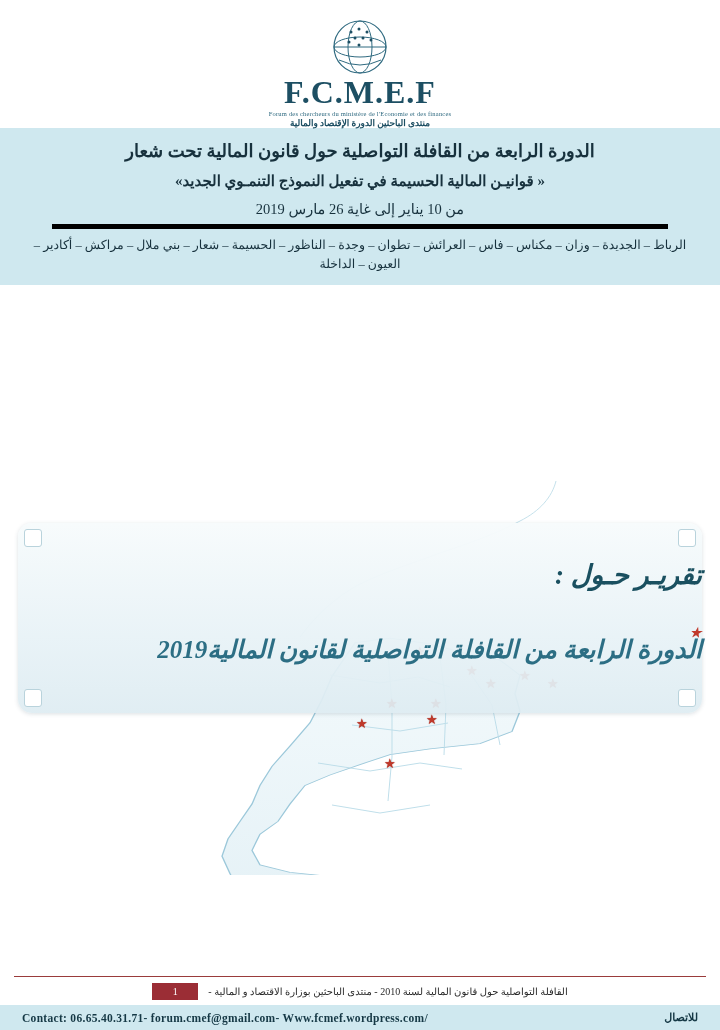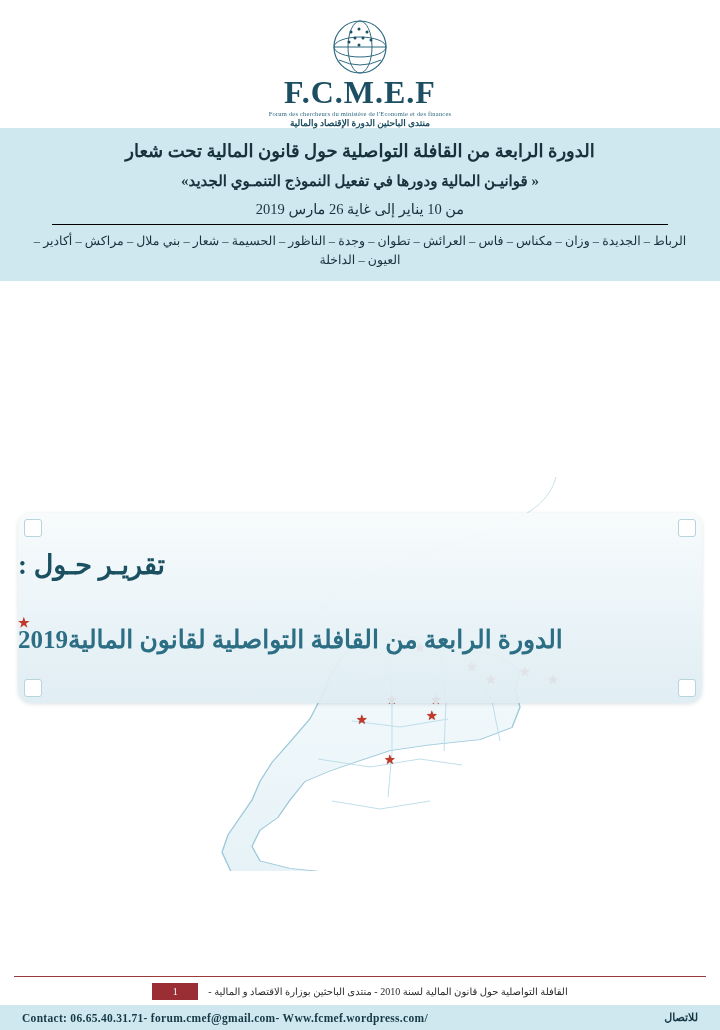--- a/index.html
+++ b/index.html
@@ -70,21 +70,21 @@
     letter-spacing: .2px;
   }
   .t-line2 {
     font-size: 15px;
     font-weight: bold;
     margin-bottom: 10px;
   }
   .t-dates {
     font-size: 14.5px;
     padding-bottom: 6px;
-    border-bottom: 1px solid #000000;
+    border-bottom: 5px solid #000000;
     display: block;
     width: 90%;
     margin: 11px auto 7px auto;
   }
   .t-cities {
     font-size: 12.5px;
     line-height: 1.55;
     width: 96%;
     margin: 0 auto;
   }
@@ -106,30 +106,31 @@
     color: #c0392b;
     font-size: 13px;
     line-height: 1;
     text-shadow: 0 0 1px #8e1d12;
   }
 
   
   .report-banner {
     position: absolute;
     left: 18px;
-    top: 232px;
+    top: 238px;
     width: 684px;
     height: 190px;
     background: linear-gradient(180deg, rgba(247,251,252,.97) 0%, rgba(233,243,247,.95) 55%, rgba(222,236,242,.93) 100%);
     border-radius: 14px;
     box-shadow: 0 1px 4px rgba(60,90,105,.18);
     direction: rtl;
-    text-align: left;
+    text-align: right;
     box-sizing: border-box;
     padding-top: 36px;
+    font-style: italic;
   }
   .report-banner .notch {
     position: absolute;
     width: 16px;
     height: 16px;
     border: 1px solid #b9d3dc;
     background: #ffffff;
     border-radius: 3px;
   }
   .notch.tl { left: 6px; top: 6px; }
@@ -227,21 +228,21 @@
       <path d="M10 44 Q31 54 52 44" fill="none" stroke="#2f6a80" stroke-width="1"></path>
     </svg>
   </div>
   <div class="logo-text">F.C.M.E.F</div>
   <div class="logo-sub-fr">Forum des chercheurs du ministère de l'Economie et des finances</div>
   <div class="logo-sub-ar">منتدى الباحثين الدورة الإقتصاد والمالية</div>
 </div>
 
 <div class="title-panel">
   <div class="t-line1">الدورة الرابعة من القافلة التواصلية حول قانون المالية تحت شعار</div>
-  <div class="t-line2">«  قوانيـن المالية ودورها في تفعيل النموذج التنمـوي الجديد»</div>
+  <div class="t-line2">«  قوانيـن المالية الحسيمة في تفعيل النموذج التنمـوي الجديد»</div>
   <span class="t-dates">من 10 يناير إلى غاية 26 مارس 2019</span>
   <div class="t-cities">الرباط – الجديدة – وزان – مكناس – فاس – العرائش – تطوان – وجدة – الناظور – الحسيمة – شعار – بني ملال – مراكش – أكادير –</div>
   <div class="t-cities">العيون – الداخلة</div>
 </div>
 
 <div class="map-area">
   <svg class="map-svg" width="720" height="590" viewBox="0 0 720 590">
     <defs>
       <linearGradient id="mapFill" x1="0" y1="0" x2="0" y2="1">
         <stop offset="0%" stop-color="#f4fafc"></stop>

